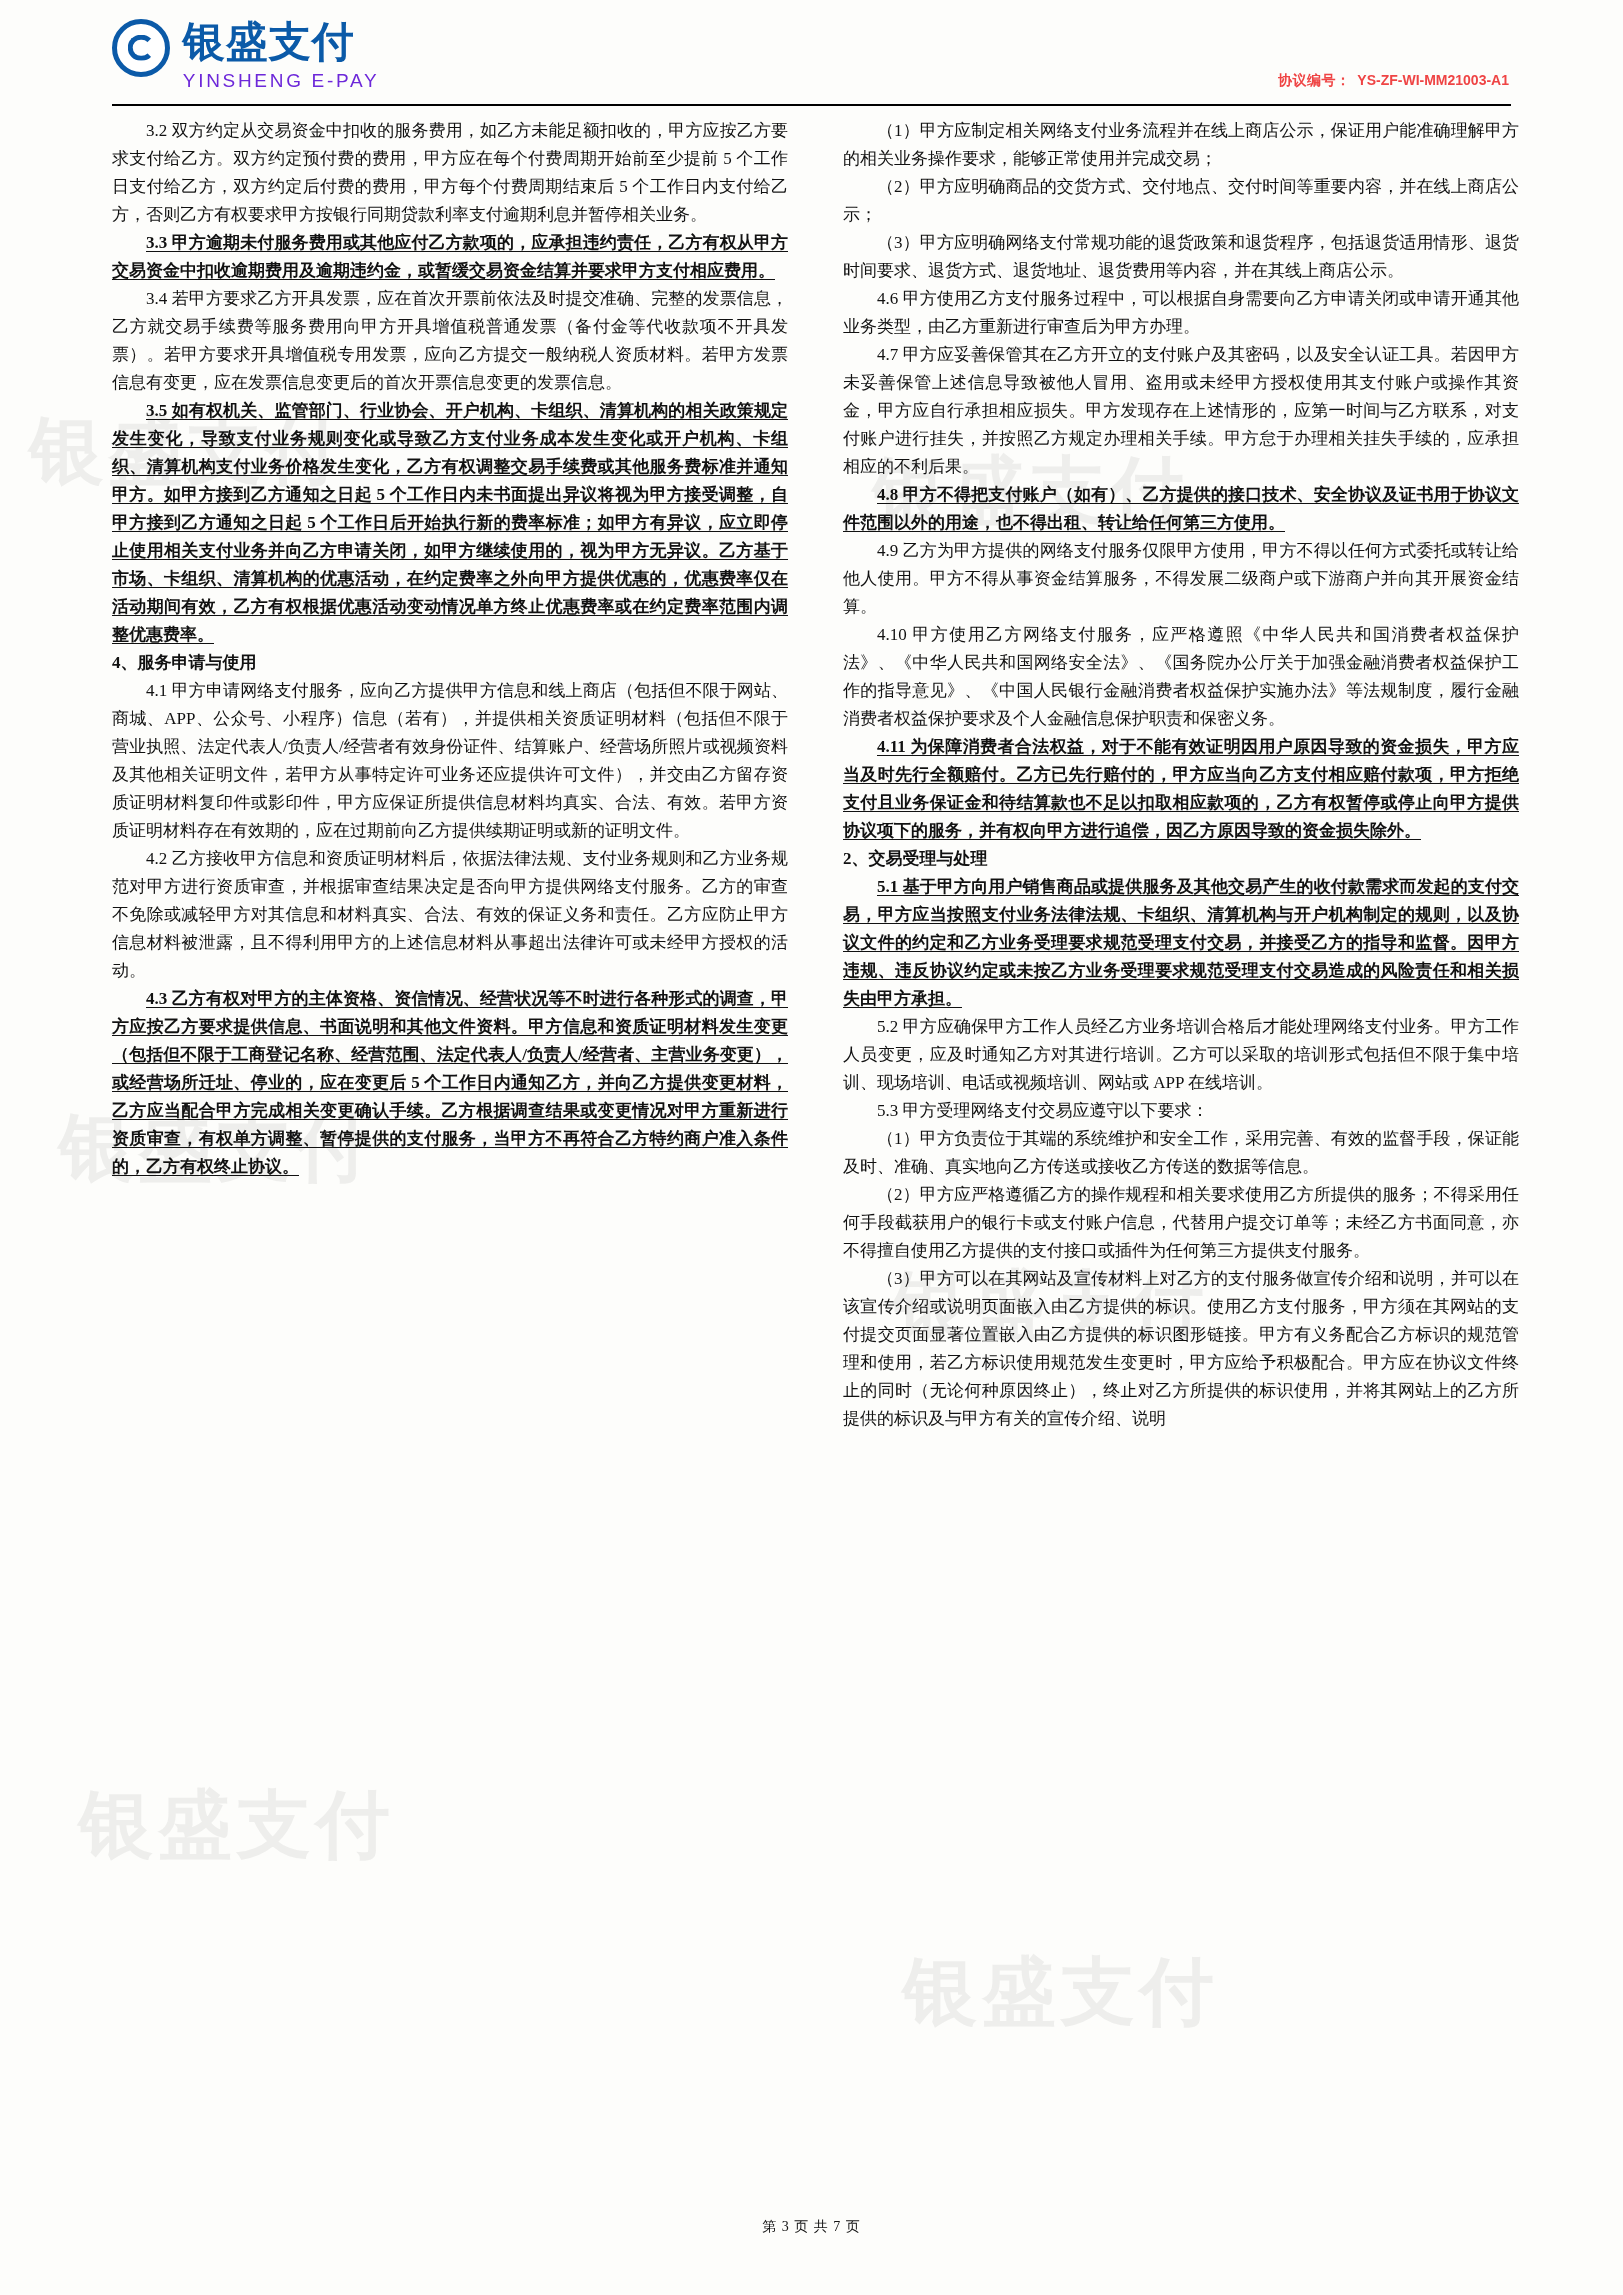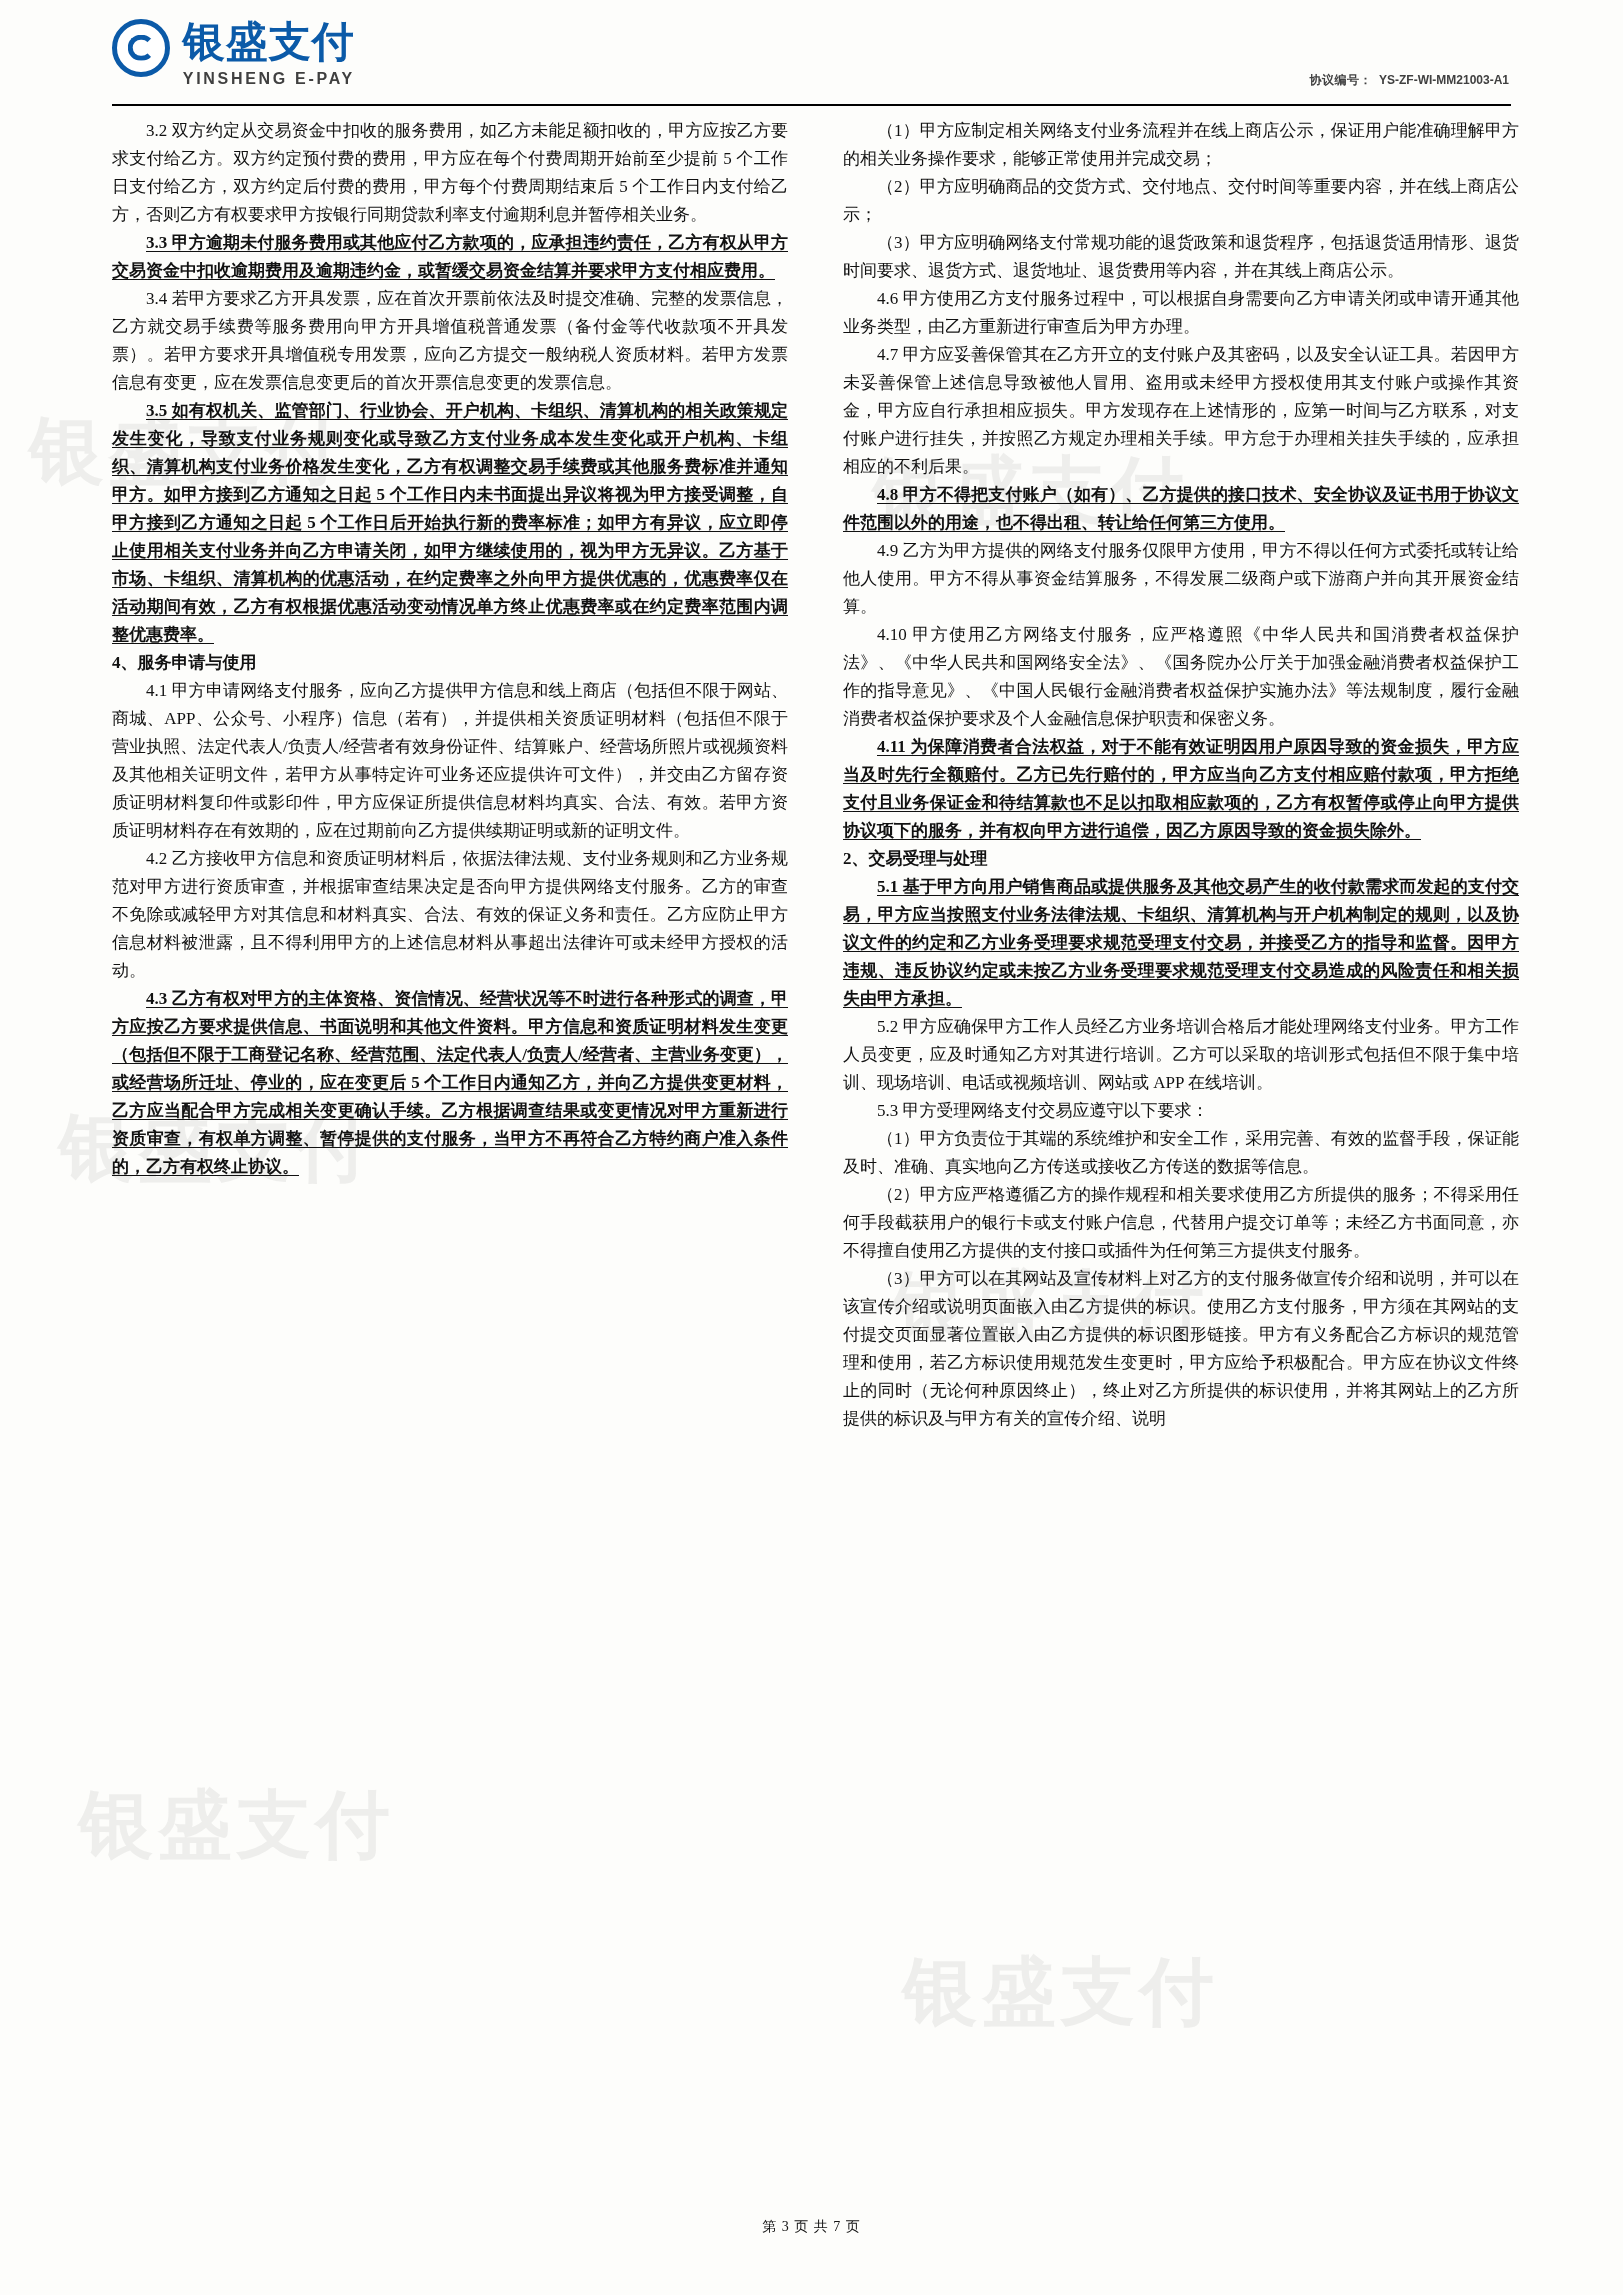--- a/index.html
+++ b/index.html
@@ -89,34 +89,34 @@
   .logo-cn {
     font-family: "Liberation Sans", sans-serif;
     font-size: 42px;
     font-weight: bold;
     color: #0b5aa8;
     letter-spacing: 1px;
     line-height: 1;
   }
   .logo-en {
     font-family: "Liberation Sans", sans-serif;
-    font-size: 16px;
-    font-weight: bold;
-    color: #404040;
+    font-size: 19px;
+    font-weight: normal;
+    color: #6d28d9;
     letter-spacing: 2.7px;
     margin-top: 6.9px;
   }
   .agreement-no {
     position: absolute;
     right: 114px;
     top: 72px;
     font-family: "Liberation Sans", sans-serif;
-    font-size: 12px;
-    font-weight: bold;
-    color: #404040;
+    font-size: 14px;
+    font-weight: bold;
+    color: #ef4444;
     white-space: nowrap;
   }
   .agreement-no .label {
     letter-spacing: 0.5px;
   }
   .agreement-no .value {
     margin-left: 6.9px;
   }
   .header-rule {
     position: absolute;

